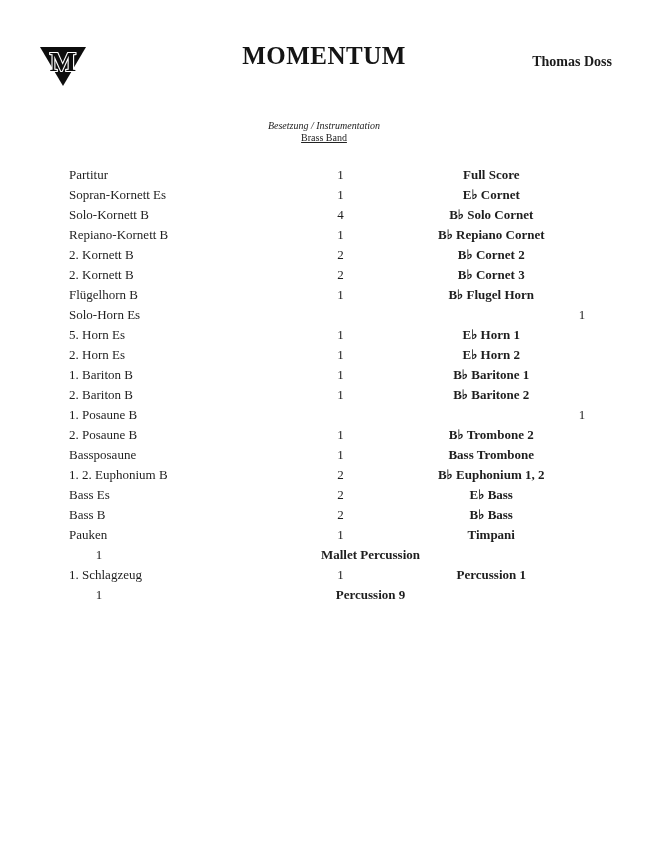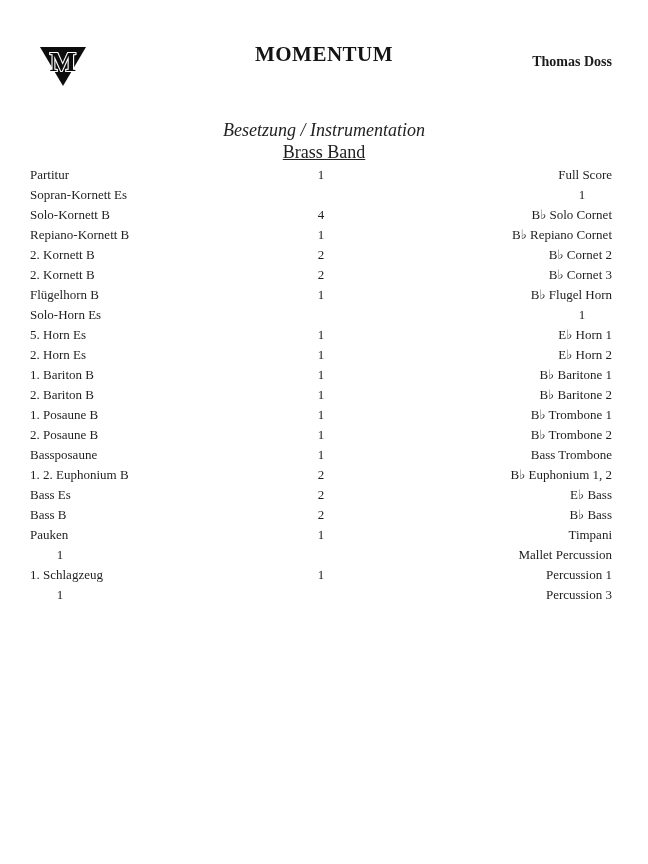--- a/index.html
+++ b/index.html
@@ -13,50 +13,51 @@
   }
   .page { position: absolute; inset: 0; background: #ffffff; }
   .logo {
     position: absolute; left: 38px; top: 40px;
     width: 50px; height: 48px;
   }
   .logo svg { display: block; width: 100%; height: 100%; }
   .title {
     position: absolute; left: 0; right: 0; top: 42px;
     text-align: center;
-    font-size: 21px; font-weight: 700;
+    font-size: 25px; font-weight: 700;
     letter-spacing: 0.5px;
     color: #141414;
   }
   .composer {
     position: absolute; right: 36px; top: 54px;
     font-size: 14px; font-weight: 700;
     color: #1b1b1b;
   }
   .subtitle {
     position: absolute; left: 0; right: 0; top: 120px;
     text-align: center;
-    font-size: 18px;
+    font-size: 10px;
     color: #222222;
   }
   .subtitle-line1 { font-style: italic; }
   .subtitle-line2 { margin-top: 1px; }
   .subtitle-line2 span { text-decoration: underline; }
   .inst-table {
     position: absolute; left: 30px; right: 36px; top: 165px;
   }
   .inst-row {
     display: flex; align-items: center;
     height: 20px; line-height: 20px;
     font-size: 13px;
     color: #1e1e1e;
+    margin-left: 39px;
   }
   .cell-de  { flex: 1; text-align: left;  white-space: nowrap; }
   .cell-qty { width: 60px; text-align: center; }
-  .cell-en  { flex: 1; text-align: right; white-space: nowrap; }
+  .cell-en  { flex: 1; text-align: center; white-space: nowrap; font-weight: bold; }
 </style>
 </head>
 <body>
 
 <div class="page">
 
   <div class="logo">
     <svg viewBox="0 0 50 48">
       <polygon points="2,7 48,7 25,46" fill="#0d0d0d"></polygon>
       <text x="25" y="31" text-anchor="middle" font-family="'Liberation Serif', serif" font-size="28" font-weight="bold" fill="#0d0d0d" stroke="#ffffff" stroke-width="2.2" paint-order="stroke">M</text>
@@ -76,20 +77,21 @@
 
   <div class="inst-table">
       <div class="inst-row">
         <div class="cell-de">Partitur</div>
         <div class="cell-qty">1</div>
         <div class="cell-en">Full Score</div>
       </div>
       <div class="inst-row">
         <div class="cell-de">Sopran-Kornett Es</div>
         <div class="cell-qty">1</div>
+        <div class="cell-en">E♭ Cornet</div>
       </div>
       <div class="inst-row">
         <div class="cell-de">Solo-Kornett B</div>
         <div class="cell-qty">4</div>
         <div class="cell-en">B♭ Solo Cornet</div>
       </div>
       <div class="inst-row">
         <div class="cell-de">Repiano-Kornett B</div>
         <div class="cell-qty">1</div>
         <div class="cell-en">B♭ Repiano Cornet</div>
@@ -129,21 +131,20 @@
         <div class="cell-en">B♭ Baritone 1</div>
       </div>
       <div class="inst-row">
         <div class="cell-de">2. Bariton B</div>
         <div class="cell-qty">1</div>
         <div class="cell-en">B♭ Baritone 2</div>
       </div>
       <div class="inst-row">
         <div class="cell-de">1. Posaune B</div>
         <div class="cell-qty">1</div>
-        <div class="cell-en">B♭ Trombone 1</div>
       </div>
       <div class="inst-row">
         <div class="cell-de">2. Posaune B</div>
         <div class="cell-qty">1</div>
         <div class="cell-en">B♭ Trombone 2</div>
       </div>
       <div class="inst-row">
         <div class="cell-de">Bassposaune</div>
         <div class="cell-qty">1</div>
         <div class="cell-en">Bass Trombone</div>
@@ -172,17 +173,17 @@
         <div class="cell-qty">1</div>
         <div class="cell-en">Mallet Percussion</div>
       </div>
       <div class="inst-row">
         <div class="cell-de">1. Schlagzeug</div>
         <div class="cell-qty">1</div>
         <div class="cell-en">Percussion 1</div>
       </div>
       <div class="inst-row">
         <div class="cell-qty">1</div>
-        <div class="cell-en">Percussion 3</div>
+        <div class="cell-en">Percussion 9</div>
       </div>
     </div>
 
 </div>
 
 </body></html>

